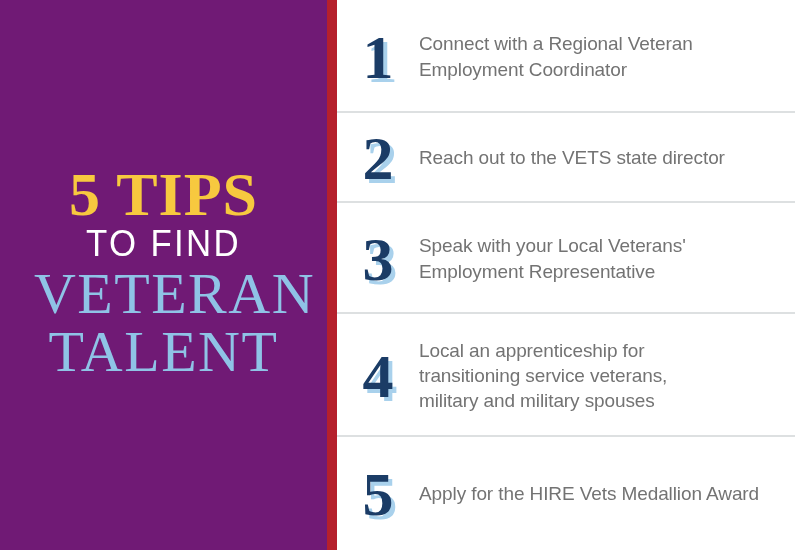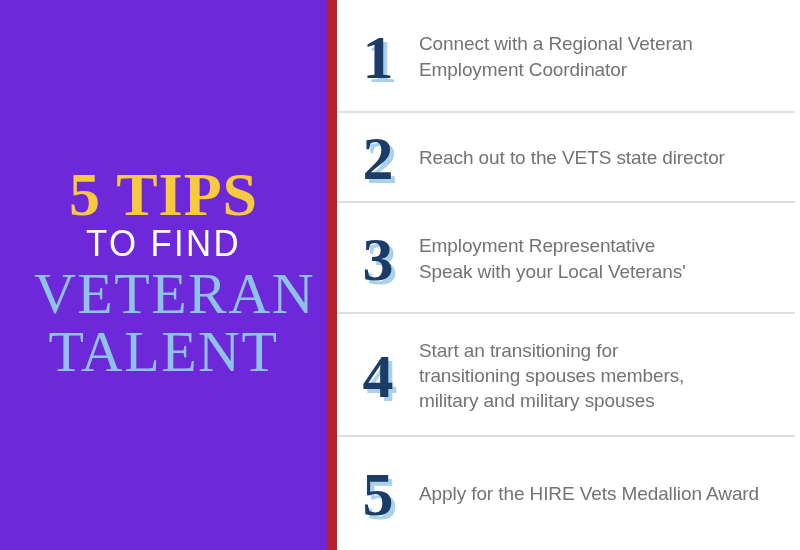--- a/index.html
+++ b/index.html
@@ -20,21 +20,21 @@
     height: 550px;
     display: flex;
     background: #ffffff;
   }
 
   
   .left-panel {
     position: relative;
     width: 327px;
     height: 550px;
-    background: #6d28d9;
+    background: #701a75;
     flex: 0 0 327px;
     display: flex;
     flex-direction: column;
     align-items: center;
     justify-content: center;
     overflow: hidden;
   }
 
   .title-block {
     width: 100%;
@@ -185,31 +185,31 @@
       <div class="tip-number">2</div>
       <div class="tip-text">
         <span class="line">Reach out to the VETS state director</span>
       </div>
       <div class="tip-divider"></div>
     </div>
 
     <div class="tip-row r3">
       <div class="tip-number">3</div>
       <div class="tip-text">
+        <span class="line">Speak with your Local Veterans'</span>
         <span class="line">Employment Representative</span>
-        <span class="line">Speak with your Local Veterans'</span>
       </div>
       <div class="tip-divider"></div>
     </div>
 
     <div class="tip-row r4">
       <div class="tip-number">4</div>
       <div class="tip-text">
-        <span class="line">Start an transitioning for</span>
-        <span class="line">transitioning spouses members,</span>
+        <span class="line">Local an apprenticeship for</span>
+        <span class="line">transitioning service veterans,</span>
         <span class="line">military and military spouses</span>
       </div>
       <div class="tip-divider"></div>
     </div>
 
     <div class="tip-row r5">
       <div class="tip-number">5</div>
       <div class="tip-text">
         <span class="line">Apply for the HIRE Vets Medallion Award</span>
       </div>

